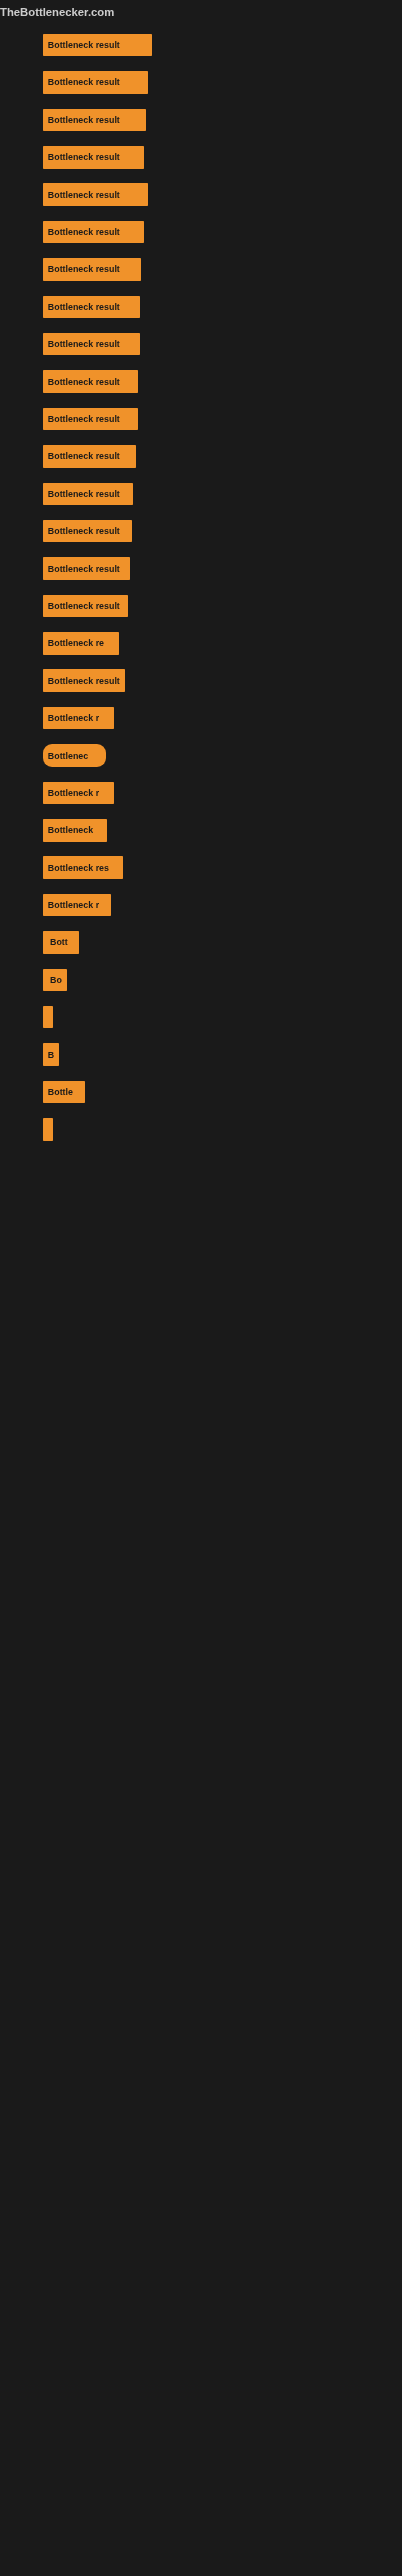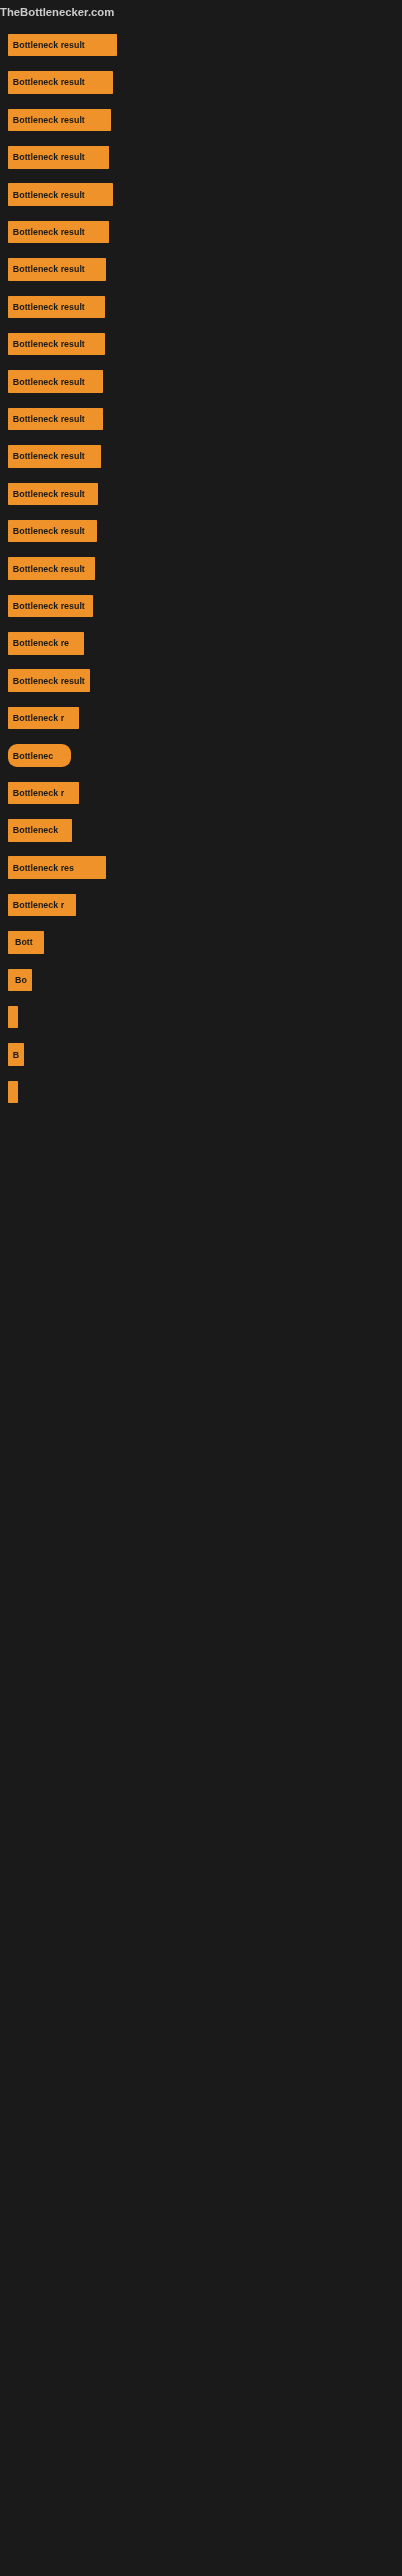--- a/index.html
+++ b/index.html
@@ -39,20 +39,21 @@
     .bar {
       background-color: #f0922a;
       height: 22.5px;
       display: flex;
       align-items: center;
       padding: 0 4.8px;
       white-space: nowrap;
       overflow: hidden;
       border-radius: 0.8px;
       min-width: 3.2px;
+      margin-left: 35px;
     }
 
     .bar-label {
       color: #1a1a1a;
       font-size: 8.9px;
       font-weight: bold;
       white-space: nowrap;
       overflow: hidden;
       text-overflow: clip;
     }
@@ -169,21 +170,21 @@
       <div class="bar" style="width: 71px;">
         <span class="bar-label">Bottleneck r</span>
       </div>
     </div>
     <div class="bar-row">
       <div class="bar" style="width: 64px;">
         <span class="bar-label">Bottleneck</span>
       </div>
     </div>
     <div class="bar-row">
-      <div class="bar" style="width: 98px;">
+      <div class="bar" style="width: 80px;">
         <span class="bar-label">Bottleneck res</span>
       </div>
     </div>
     <div class="bar-row">
       <div class="bar" style="width: 68px;">
         <span class="bar-label">Bottleneck r</span>
       </div>
     </div>
     <div class="bar-row">
       <div class="bar" style="width: 36px; padding-left: 7px;">
@@ -199,18 +200,23 @@
       <div class="bar" style="width: 6.4px;">
         <span class="bar-label">|</span>
       </div>
     </div>
     <div class="bar-row">
       <div class="bar" style="width: 16px;">
         <span class="bar-label">B</span>
       </div>
     </div>
     <div class="bar-row">
+      <div class="bar" style="width: 42px;">
+        <span class="bar-label">Bottle</span>
+      </div>
+    </div>
+    <div class="bar-row">
       <div class="bar" style="width: 4.8px;">
         <span class="bar-label">|</span>
       </div>
     </div>
   </div>
 
 
 </body></html>

